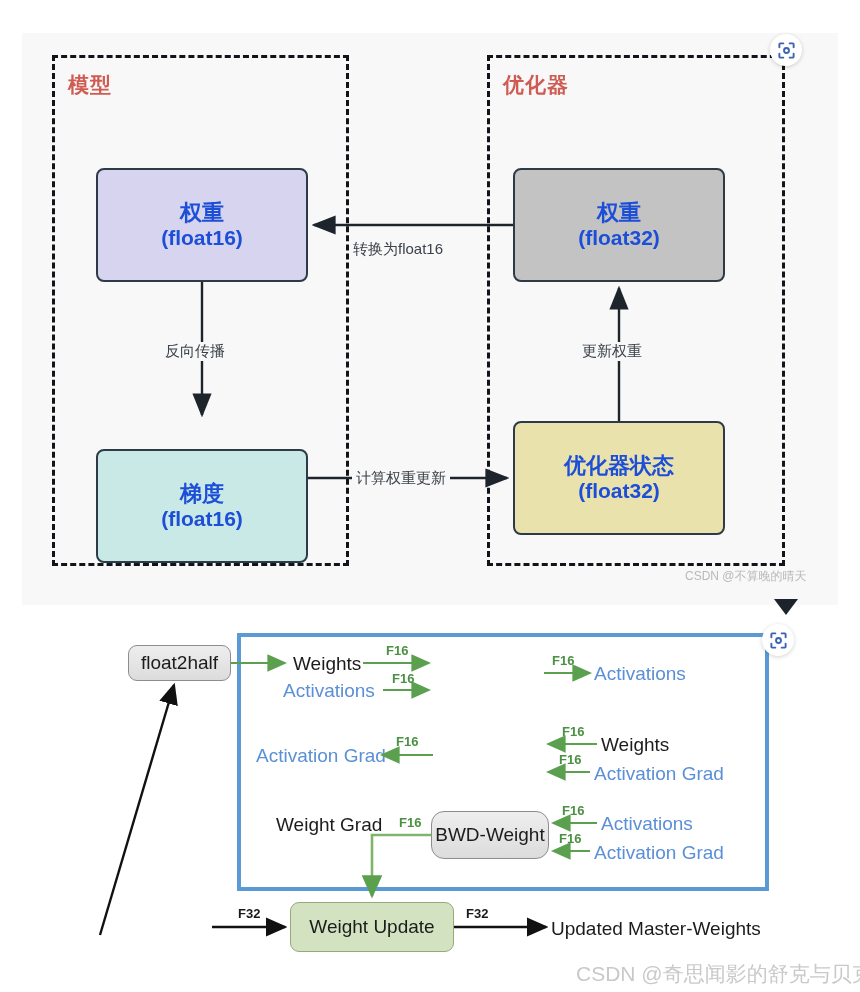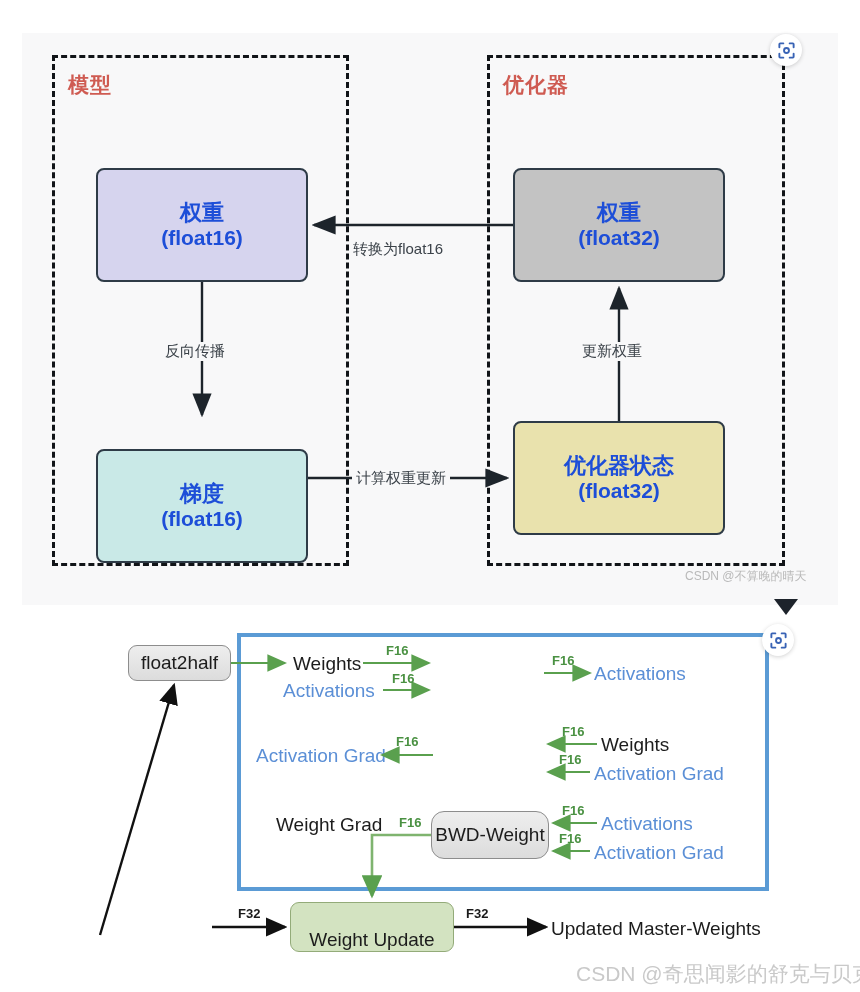--- a/index.html
+++ b/index.html
@@ -84,21 +84,21 @@
     display: flex; align-items: center; justify-content: center;
     color: #1c1c1c;
     font-size: 19px;
     white-space: nowrap;
   }
   .greenbox {
     position: absolute;
     background: #d3e3c1;
     border: 1.6px solid #93ab79;
     border-radius: 9px;
-    display: flex; align-items: flex-end; justify-content: center;
+    display: flex; align-items: center; justify-content: center;
     color: #1c1c1c;
     font-size: 19px;
     white-space: nowrap;
   }
   .tnode {
     position: absolute;
     font-size: 19px;
     white-space: nowrap;
     color: #1c1c1c;
   }

